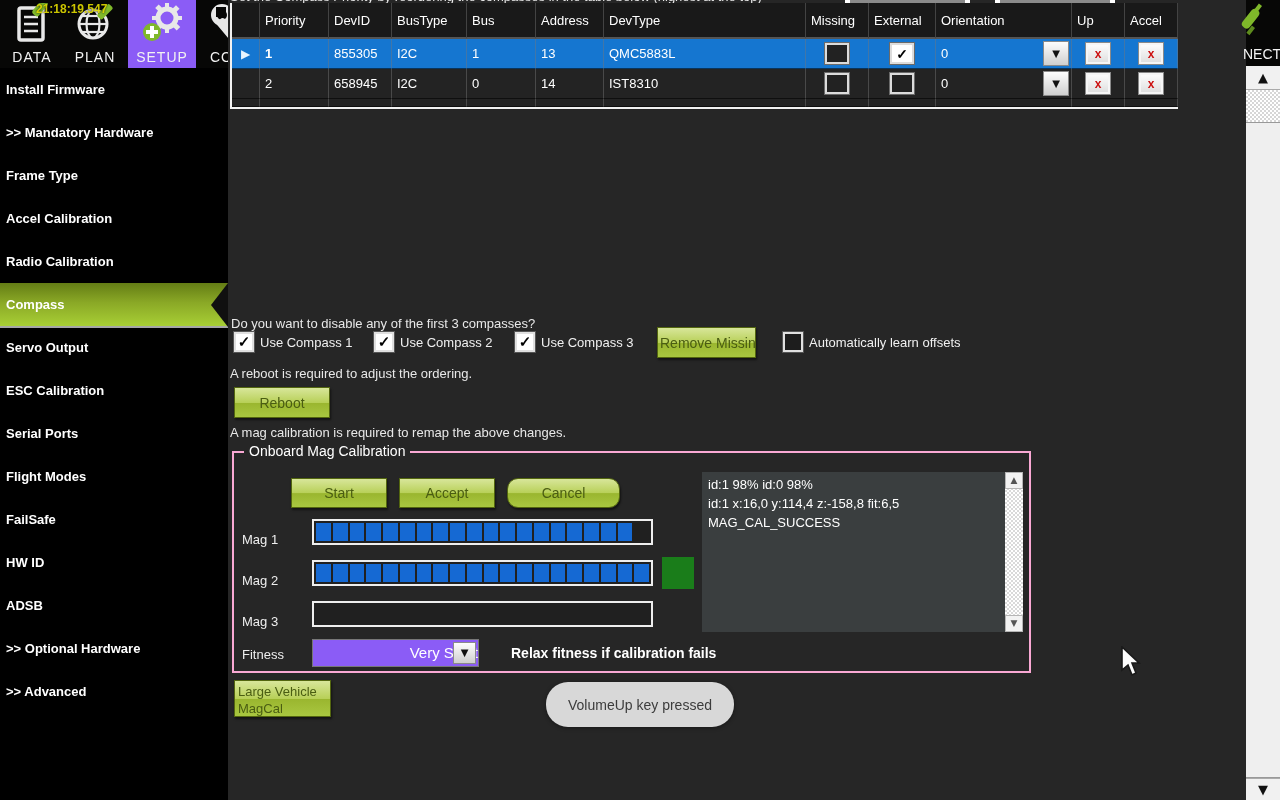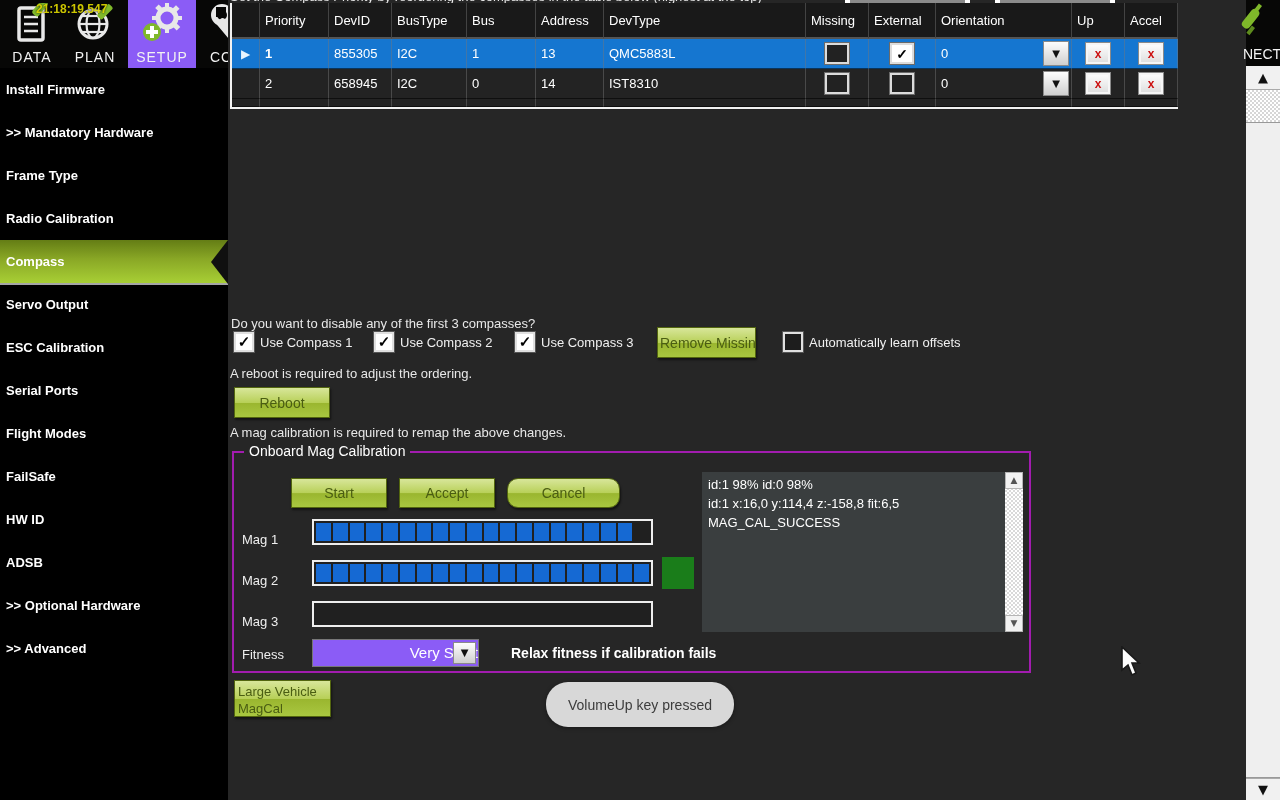--- a/index.html
+++ b/index.html
@@ -70,21 +70,21 @@
     box-shadow:0 0 0 1px #555; display:flex; align-items:center; justify-content:center;
     color:#000; font-size:15px; font-weight:bold; cursor:pointer; }
   .cb.on { background:#fff; }
   .cb-label { color:#f0f0f0; font-size:13px; white-space:nowrap; }
   .green-btn { background:linear-gradient(to bottom,#d8e69a 0%,#b8d058 50%,#9ab62f 52%,#a9c740 100%);
     border:1px solid #53660f; color:#4a5d12; font-size:14px;
     display:flex; align-items:center; justify-content:center; cursor:pointer;
     box-shadow:1px 2px 2px rgba(0,0,0,.5); overflow:hidden; white-space:nowrap; }
 
   
-  #groupbox { left:4px; top:451px; width:799px; height:222px; border:2px solid #a21caf; }
+  #groupbox { left:4px; top:451px; width:799px; height:222px; border:2px solid #f9a8d4; }
   #group-title { left:10px; top:-10px; background:#262626; padding:0 5px;
     color:#fff; font-size:14px; white-space:nowrap; }
   .mag-label { color:#eee; font-size:13px; }
   .pbar { height:26px; border:2px solid #eee; background:#202020; display:flex;
     padding:1px; }
   .seg { flex:1; margin:1px; }
   .seg.fill { background:#1569d3; }
   #success-sq { left:428px; top:104px; width:32px; height:32px; background:#1a7d1a; }
   #logbox { left:468px; top:19px; width:321px; height:160px; background:#3a3e3f;
     color:#fff; font-size:13px; line-height:19px; padding:3px 22px 20px 6px; overflow:hidden; }
@@ -180,20 +180,21 @@
       </svg></span>
     <span class="tlabel" style="text-align:left;padding-left:14px;">CON</span>
   </div>
   <div id="timestamp" class="abs">21:18:19.547</div>
 </div>
 
 <div id="sidebar" class="abs">
   <div class="side-item">Install Firmware</div>
   <div class="side-item">&gt;&gt; Mandatory Hardware</div>
   <div class="side-item">Frame Type</div>
+  <div class="side-item">Accel Calibration</div>
   <div class="side-item">Radio Calibration</div>
   <div class="side-item active">Compass</div>
   <div class="side-item">Servo Output</div>
   <div class="side-item">ESC Calibration</div>
   <div class="side-item">Serial Ports</div>
   <div class="side-item">Flight Modes</div>
   <div class="side-item">FailSafe</div>
   <div class="side-item">HW ID</div>
   <div class="side-item">ADSB</div>
   <div class="side-item">&gt;&gt; Optional Hardware</div>

